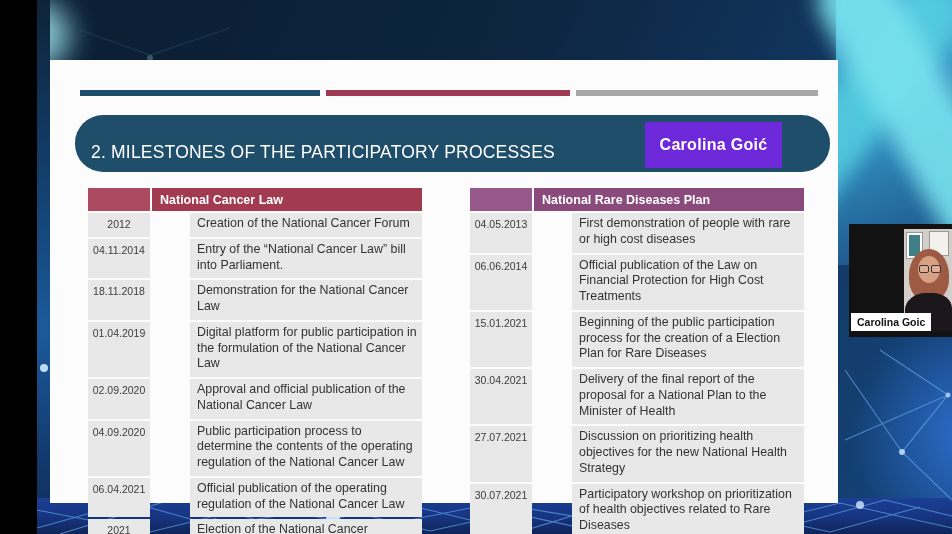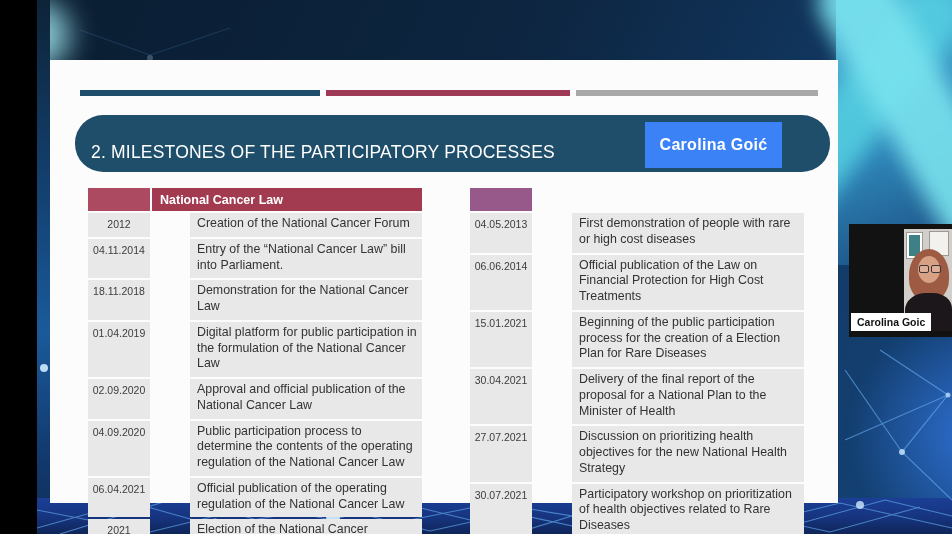--- a/index.html
+++ b/index.html
@@ -102,21 +102,21 @@
 
   <div class="black-bar"></div>
 
   <div class="slide">
     <div class="bar bar-0" style="background: rgb(31, 78, 107);"></div>
     <div class="bar bar-1" style="background: rgb(158, 58, 86);"></div>
     <div class="bar bar-2" style="background: rgb(168, 168, 168);"></div>
 
     <div class="title-bar" style="background: rgb(31, 78, 107);">
       <span class="title-text">2. MILESTONES OF THE PARTICIPATORY PROCESSES</span>
-      <div class="logo-box" style="background: #3b82f6; align-items: center;">
+      <div class="logo-box" style="background: #6d28d9; align-items: center;">
         <span>Carolina Goić</span>
       </div>
     </div>
 
     <div class="milestone-table mt-0">
       <div class="t-head">
         <div class="t-head-date" style="background: rgb(171, 74, 96);"></div>
         <div class="t-head-title" style="background: rgb(162, 58, 80);">National Cancer Law</div>
       </div>
       <div>
@@ -151,20 +151,21 @@
           <div class="t-row">
             <div class="t-date">2021</div>
             <div class="t-text">Election of the National Cancer Commission</div>
           </div>
         </div>
     </div>
 
     <div class="milestone-table mt-1">
       <div class="t-head">
         <div class="t-head-date" style="background: rgb(151, 89, 137);"></div>
+        <div class="t-head-title" style="background: rgb(138, 74, 124);">National Rare Diseases Plan</div>
       </div>
       <div>
           <div class="t-row">
             <div class="t-date">04.05.2013</div>
             <div class="t-text">First demonstration of people with rare or high cost diseases</div>
           </div>
           <div class="t-row">
             <div class="t-date">06.06.2014</div>
             <div class="t-text">Official publication of the Law on Financial Protection for High Cost Treatments</div>
           </div>

